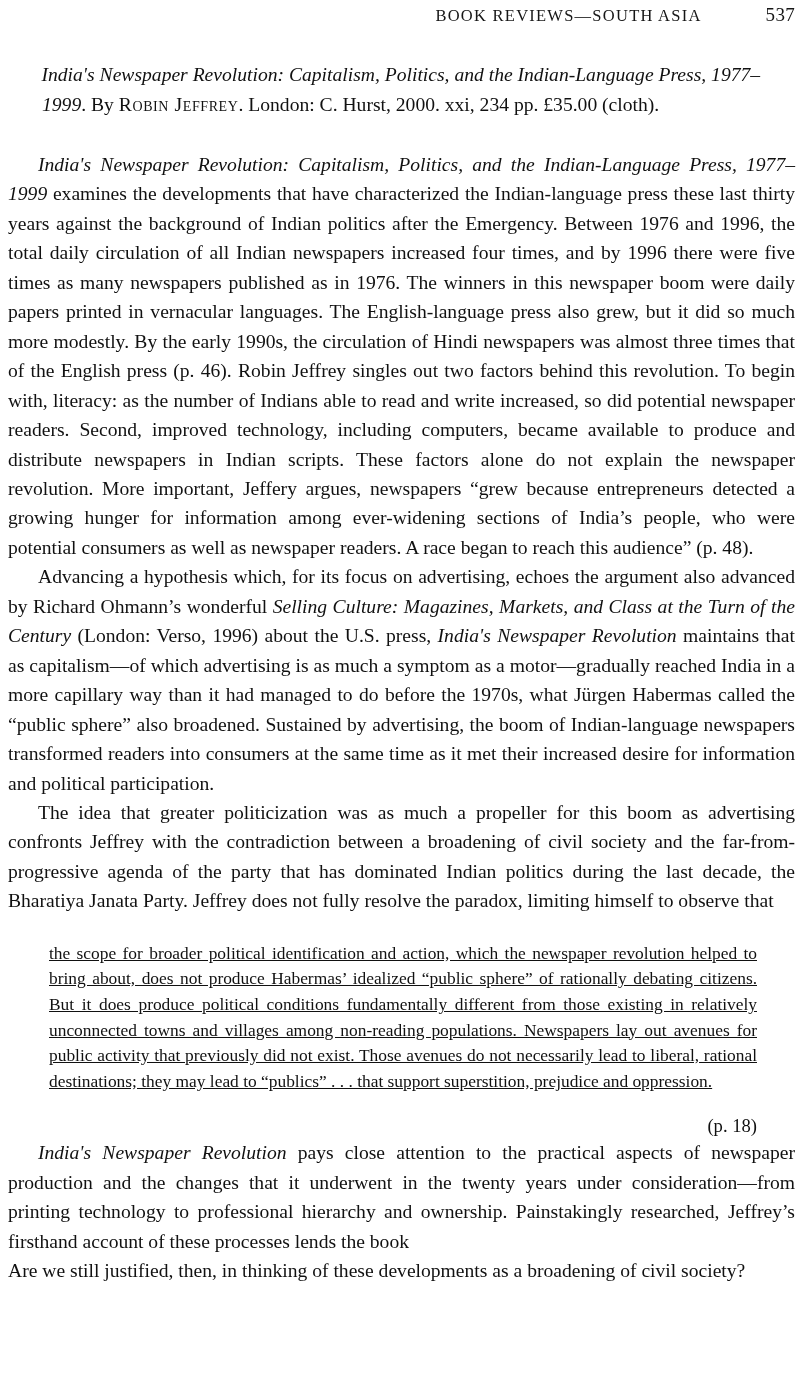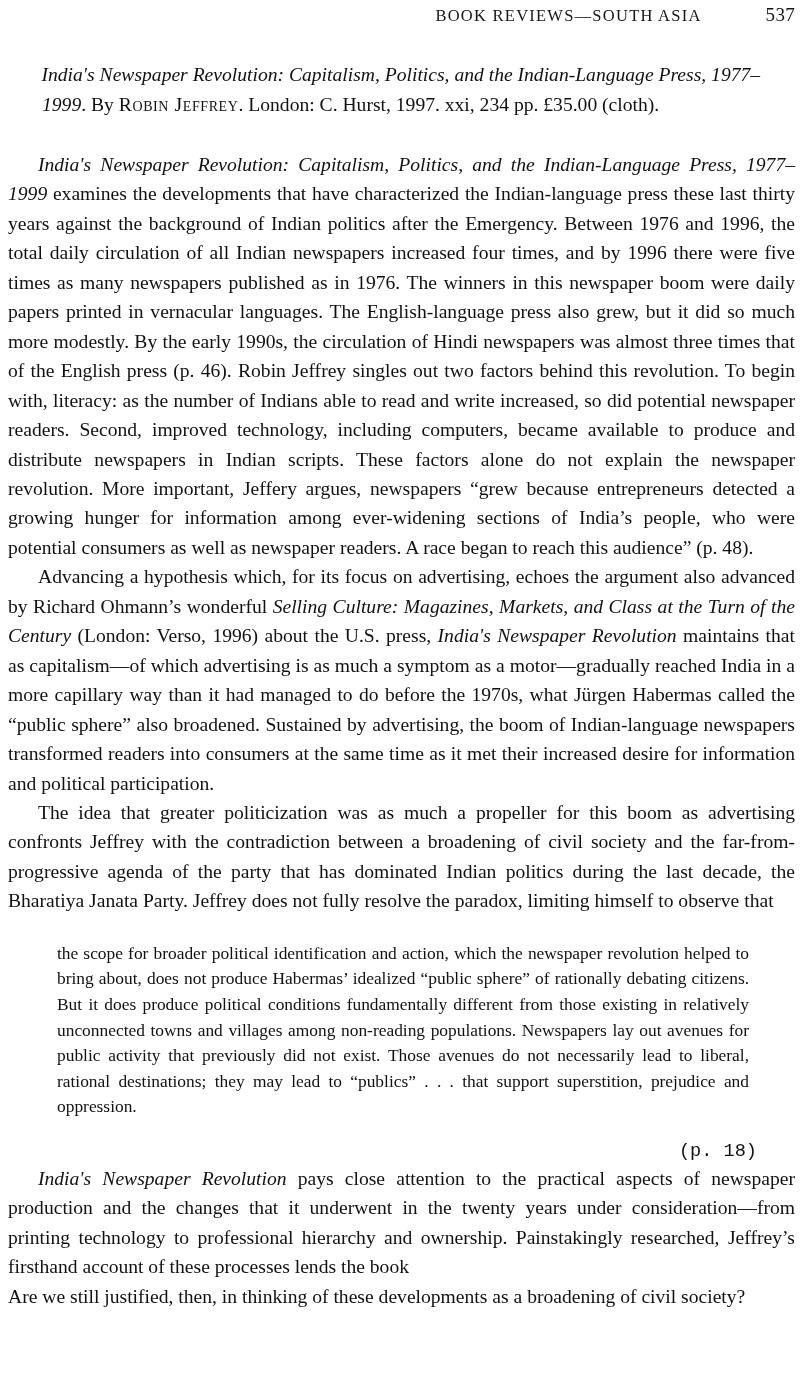--- a/index.html
+++ b/index.html
@@ -101,30 +101,30 @@
   .blockquote {
     margin: 25px 0 0 0;
     padding: 0 38px 0 41px;
     font-size: 17.4px;
     line-height: 25.6px;
     text-align: justify;
     text-justify: inter-word;
     color: #111;
   }
   .blockquote p {
-    margin: 8px;
+    margin: 0;
     text-indent: 0;
+    text-decoration: underline;
   }
   .quote-source {
     margin: 20px 38px 0 0;
     text-align: right;
     font-size: 18.6px;
     line-height: 24px;
     color: #111;
-    font-family: Liberation Mono, monospace;
   }
 
   .after-quote {
     margin-top: 27px;
   }
   .tail-para {
     margin-top: 0;
   }
 </style>
 </head>
@@ -133,21 +133,21 @@
 <div class="page">
 
   <div class="running-head">
     <span class="running-head-title">BOOK REVIEWS—SOUTH ASIA</span>
     <span class="running-head-folio">537</span>
   </div>
 
   <div class="content">
 
     <div class="citation">
-      <i class="bk-title">India's Newspaper Revolution: Capitalism, Politics, and the Indian-Language Press, 1977–1999</i><span>. By </span><span class="author">Robin Jeffrey</span><span>. London: C. Hurst, 1997. xxi, 234 pp. £35.00 (cloth).</span>
+      <i class="bk-title">India's Newspaper Revolution: Capitalism, Politics, and the Indian-Language Press, 1977–1999</i><span>. By </span><span class="author">Robin Jeffrey</span><span>. London: C. Hurst, 2000. xxi, 234 pp. £35.00 (cloth).</span>
     </div>
 
     <div class="body-block">
 
       <p class="para"><i>India's Newspaper Revolution: Capitalism, Politics, and the Indian-Language Press, 1977–1999</i><span> examines the developments that have characterized the Indian-language press these last thirty years against the background of Indian politics after the Emergency. Between 1976 and 1996, the total daily circulation of all Indian newspapers increased four times, and by 1996 there were five times as many newspapers published as in 1976. The winners in this newspaper boom were daily papers printed in vernacular languages. The English-language press also grew, but it did so much more modestly. By the early 1990s, the circulation of Hindi newspapers was almost three times that of the English press (p. 46). Robin Jeffrey singles out two factors behind this revolution. To begin with, literacy: as the number of Indians able to read and write increased, so did potential newspaper readers. Second, improved technology, including computers, became available to produce and distribute newspapers in Indian scripts. These factors alone do not explain the newspaper revolution. More important, Jeffery argues, newspapers “grew because entrepreneurs detected a growing hunger for information among ever-widening sections of India’s people, who were potential consumers as well as newspaper readers. A race began to reach this audience” (p. 48).</span></p>
 
       <p class="para"><span>Advancing a hypothesis which, for its focus on advertising, echoes the argument also advanced by Richard Ohmann’s wonderful </span><i>Selling Culture: Magazines, Markets, and Class at the Turn of the Century</i><span> (London: Verso, 1996) about the U.S. press, </span><i>India's Newspaper Revolution</i><span> maintains that as capitalism—of which advertising is as much a symptom as a motor—gradually reached India in a more capillary way than it had managed to do before the 1970s, what Jürgen Habermas called the “public sphere” also broadened. Sustained by advertising, the boom of Indian-language newspapers transformed readers into consumers at the same time as it met their increased desire for information and political participation.</span></p>
 
       <p class="para">The idea that greater politicization was as much a propeller for this boom as advertising confronts Jeffrey with the contradiction between a broadening of civil society and the far-from-progressive agenda of the party that has dominated Indian politics during the last decade, the Bharatiya Janata Party. Jeffrey does not fully resolve the paradox, limiting himself to observe that</p>
 

